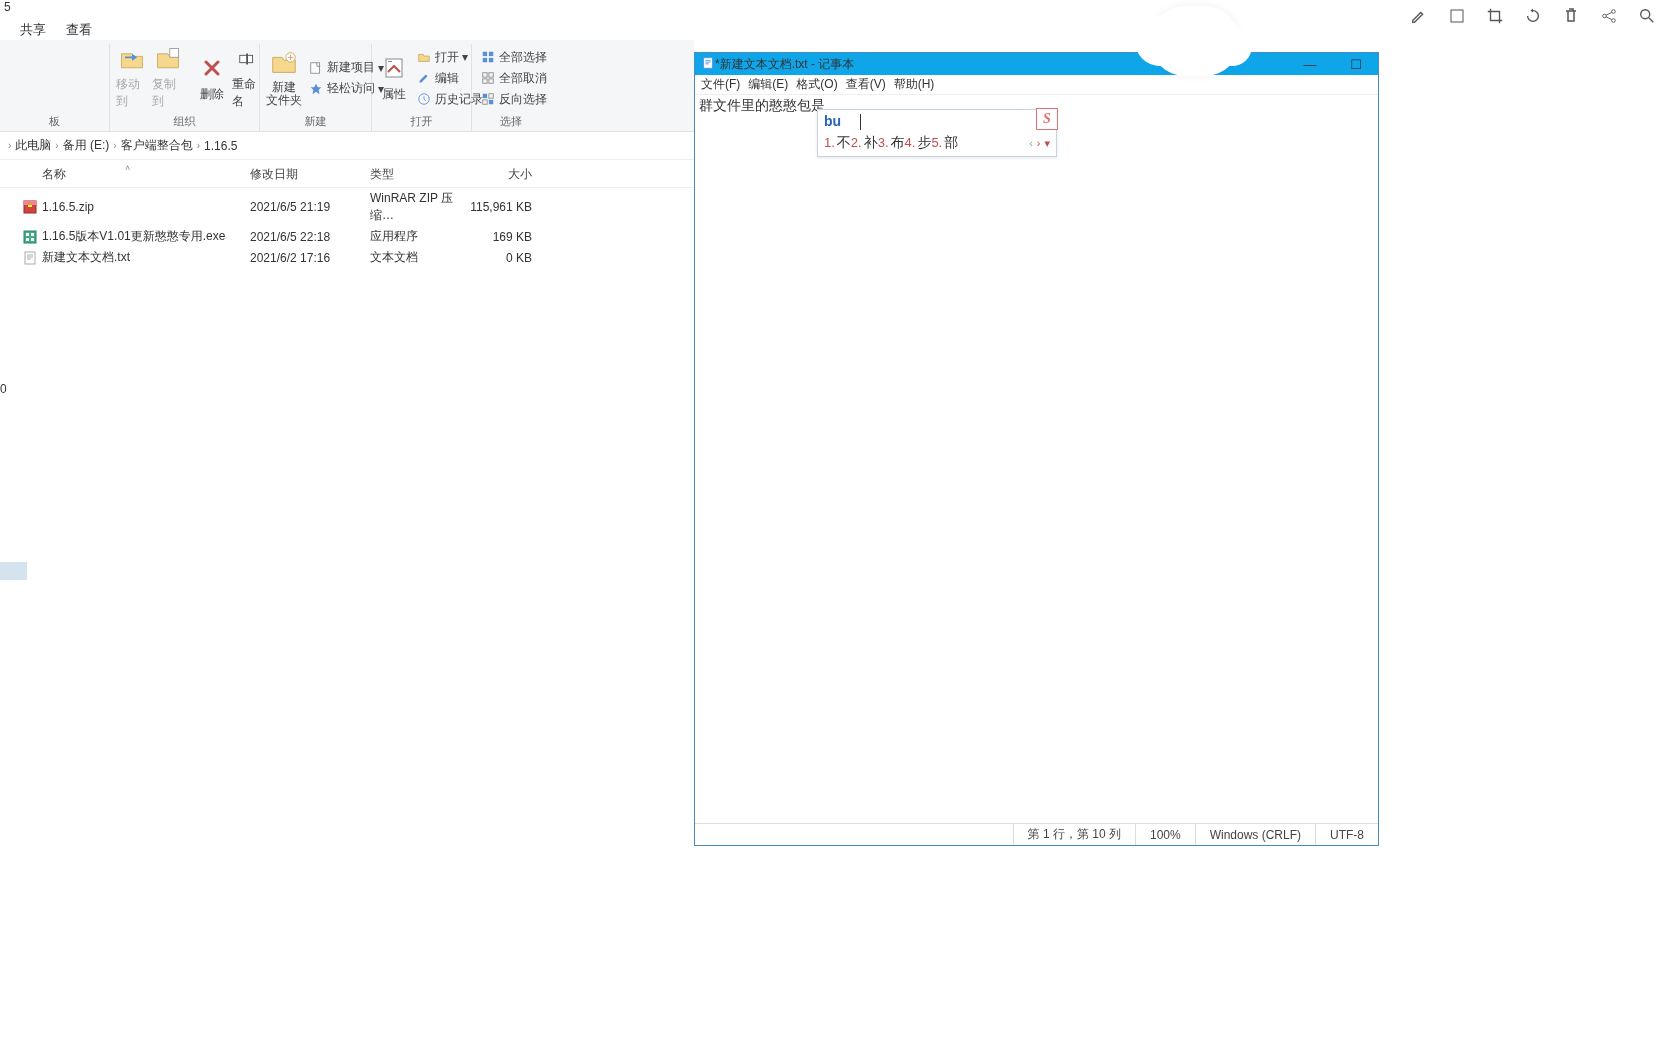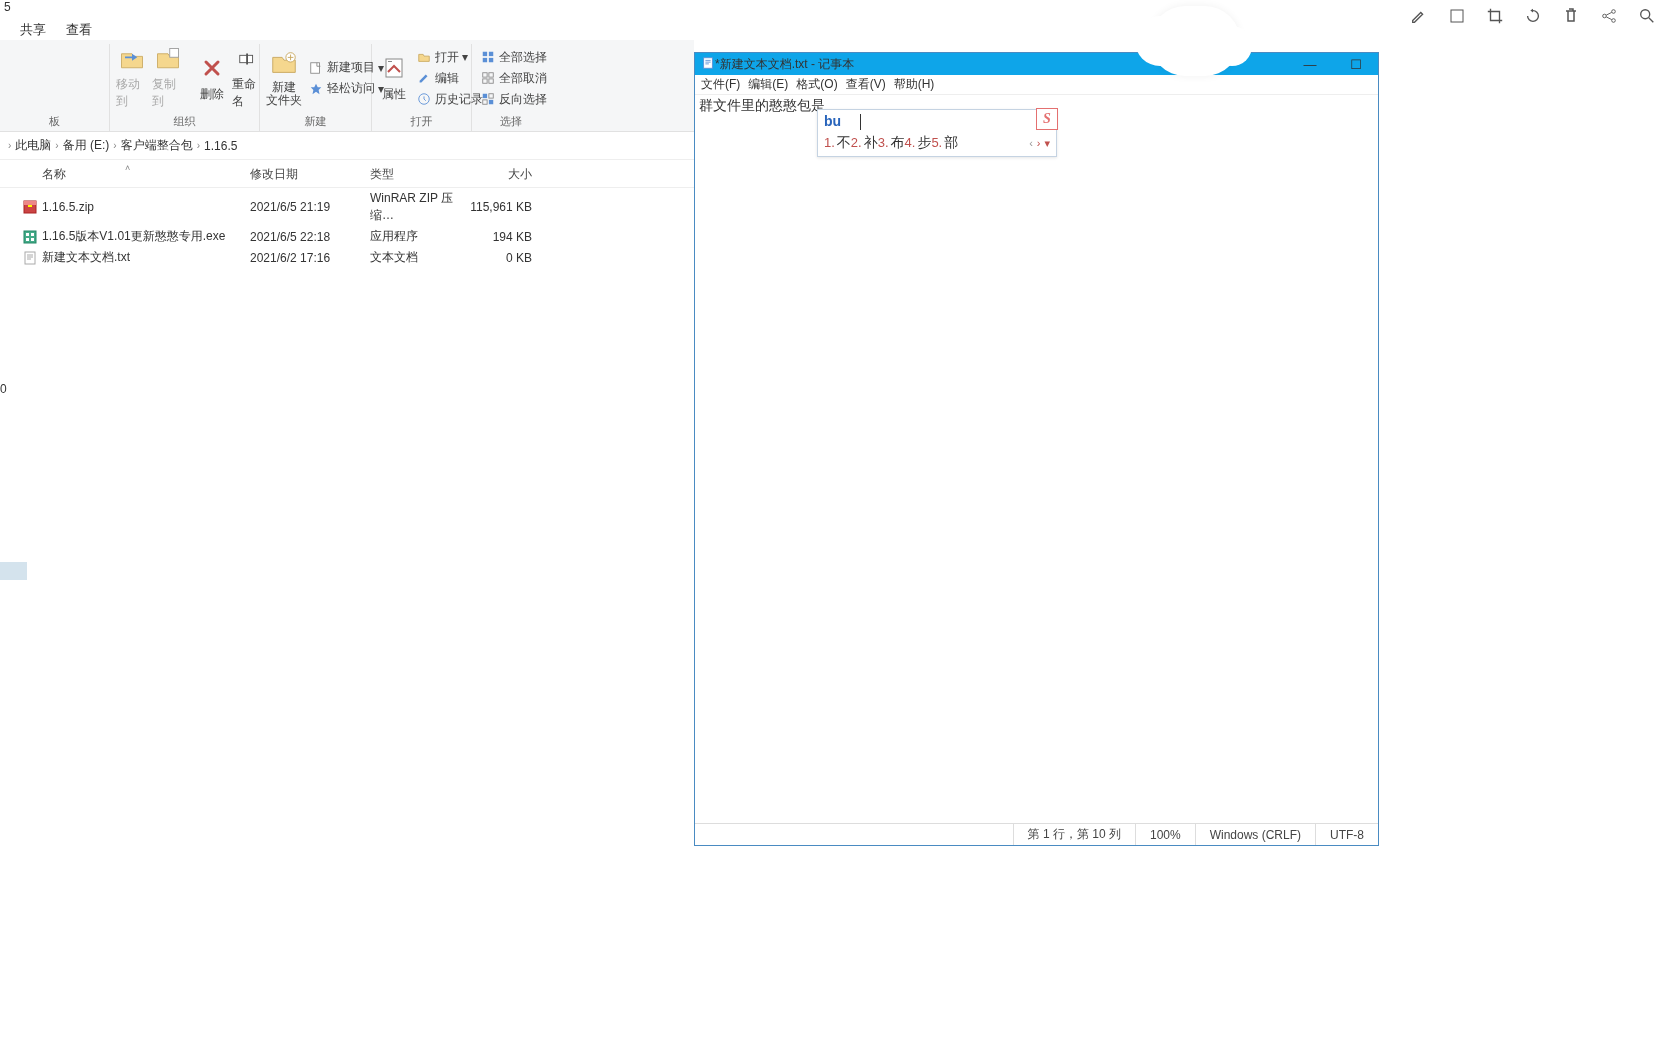--- a/index.html
+++ b/index.html
@@ -552,21 +552,21 @@
               <rect x="4" y="4" width="3" height="3" fill="#fff"></rect>
               <rect x="9" y="4" width="3" height="3" fill="#fff"></rect>
               <rect x="4" y="9" width="3" height="3" fill="#fff"></rect>
               <rect x="9" y="9" width="3" height="3" fill="#fff"></rect>
             </svg>
         </span>
         <span>1.16.5版本V1.01更新憨憨专用.exe</span>
       </div>
       <div class="col-date">2021/6/5 22:18</div>
       <div class="col-type">应用程序</div>
-      <div class="col-size">194 KB</div>
+      <div class="col-size">169 KB</div>
     </div>
 
     <div class="file-row">
       <div class="col-name">
         <span class="file-icon">
           <svg width="16" height="16" viewBox="0 0 16 16">
               <rect x="3" y="2" width="10" height="12" fill="#fff" stroke="#aaa"></rect>
               <path d="M5 5h6M5 7h6M5 9h4" stroke="#aaa"></path>
             </svg>
         </span>

